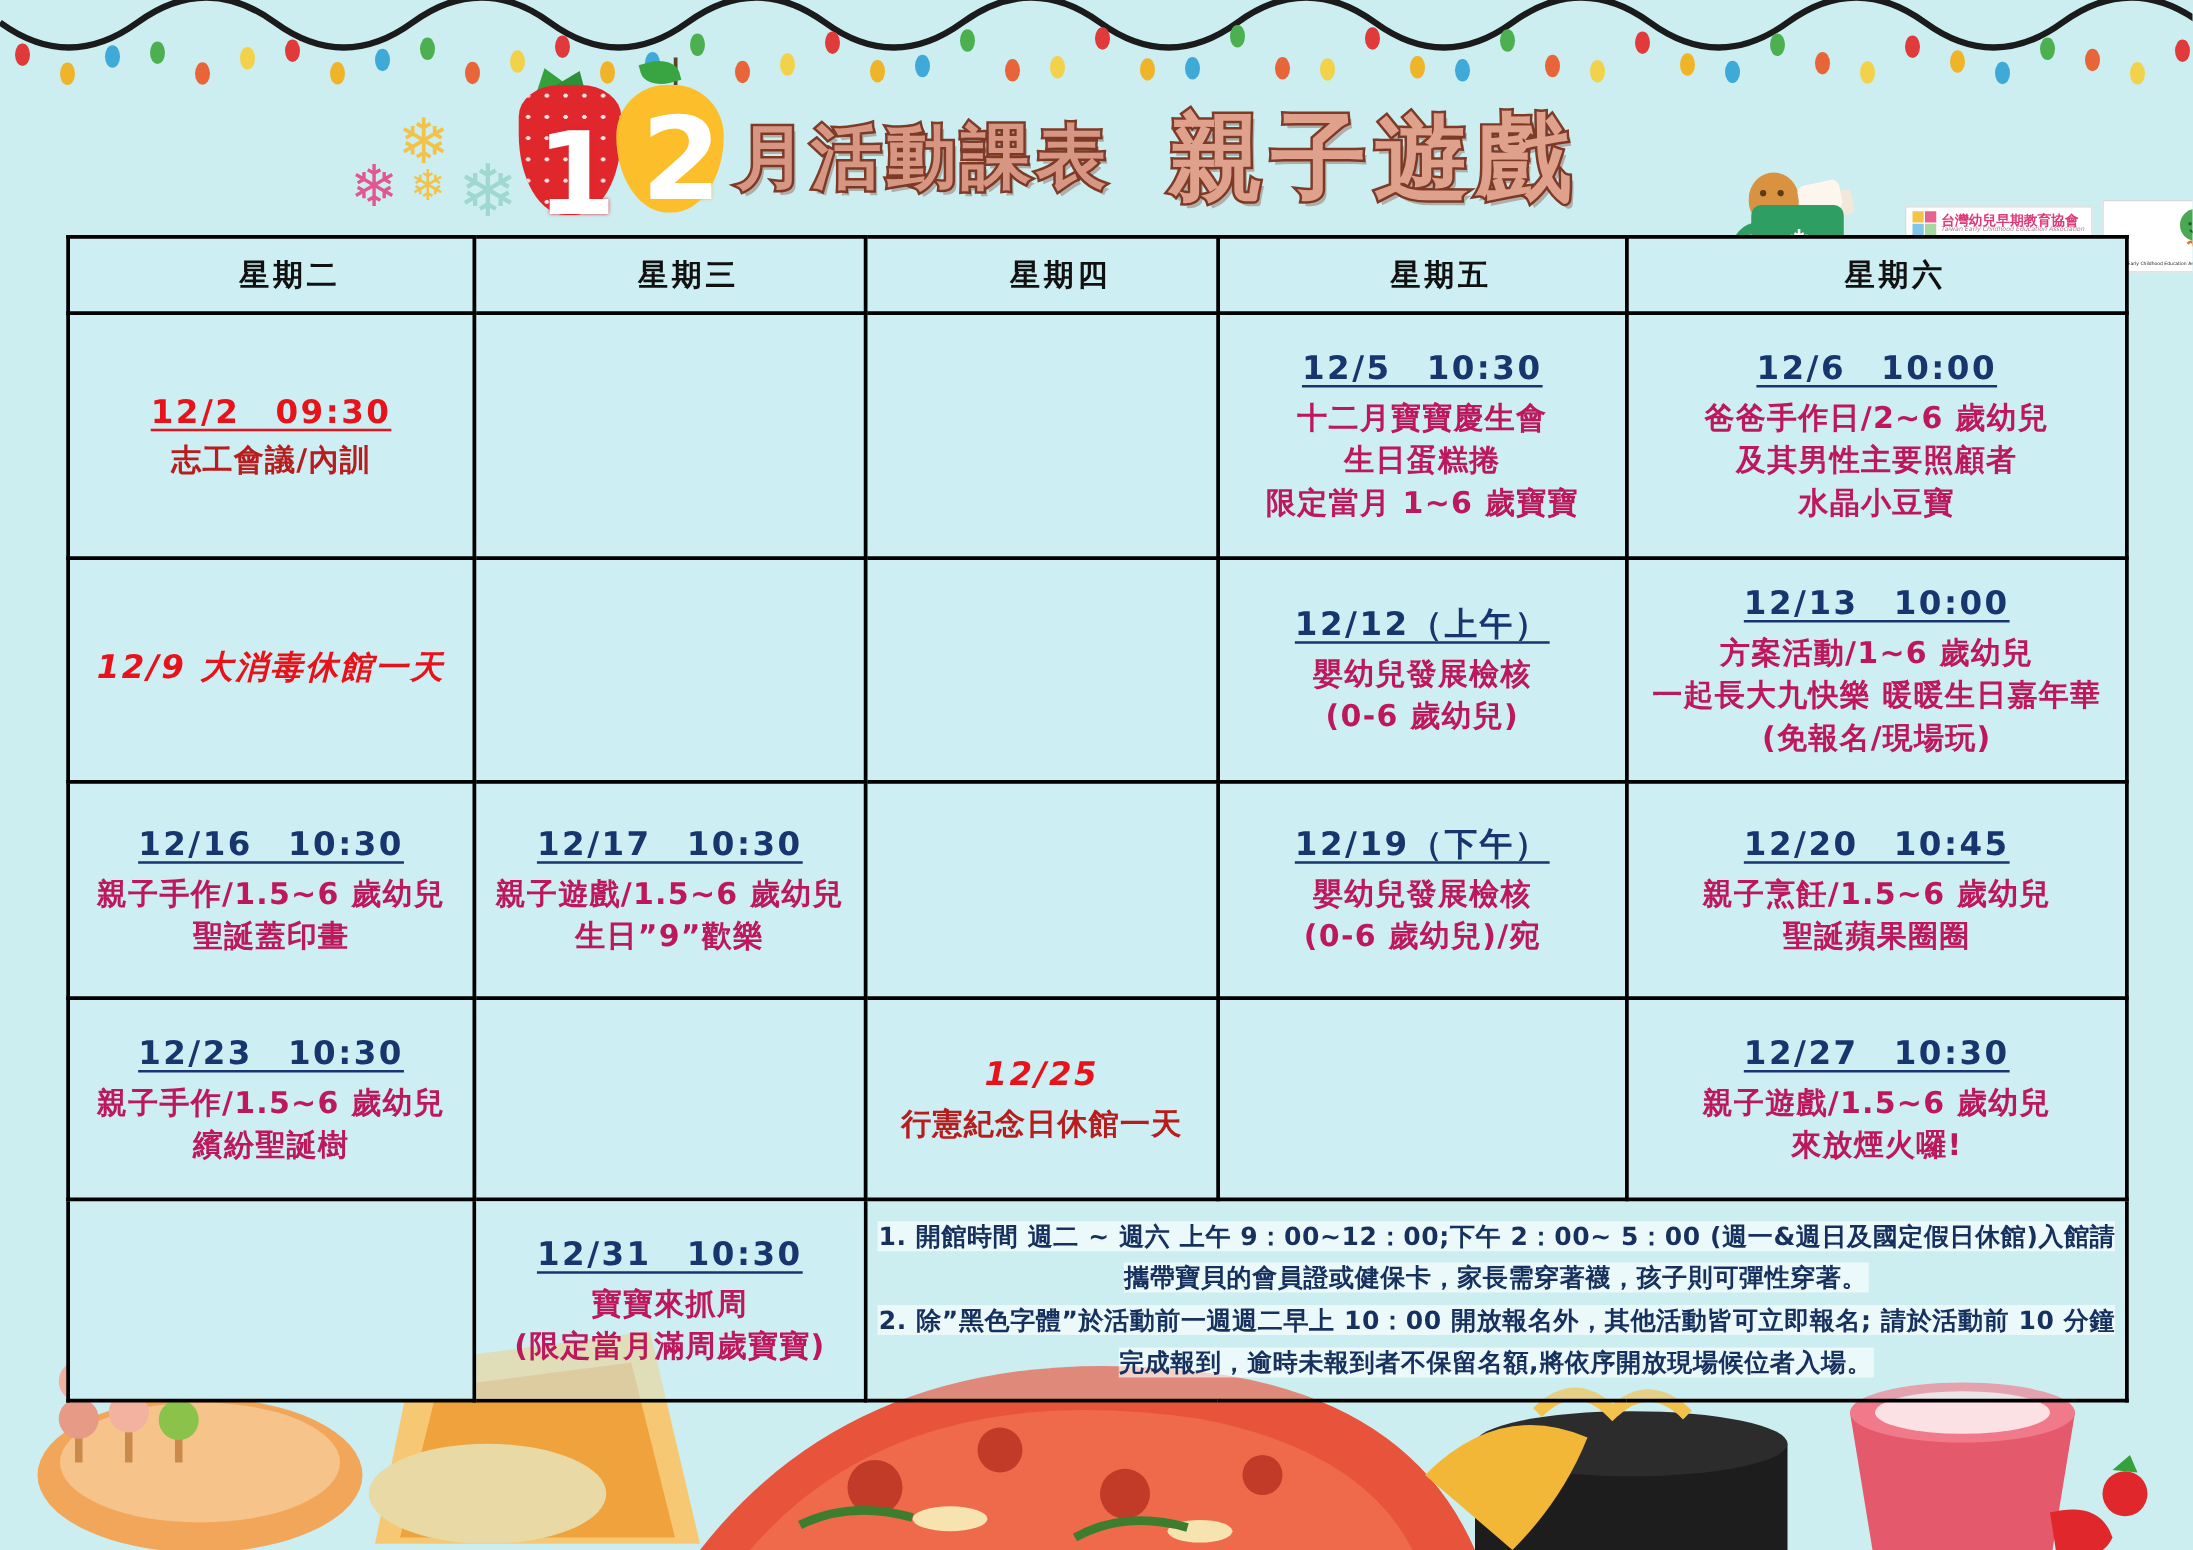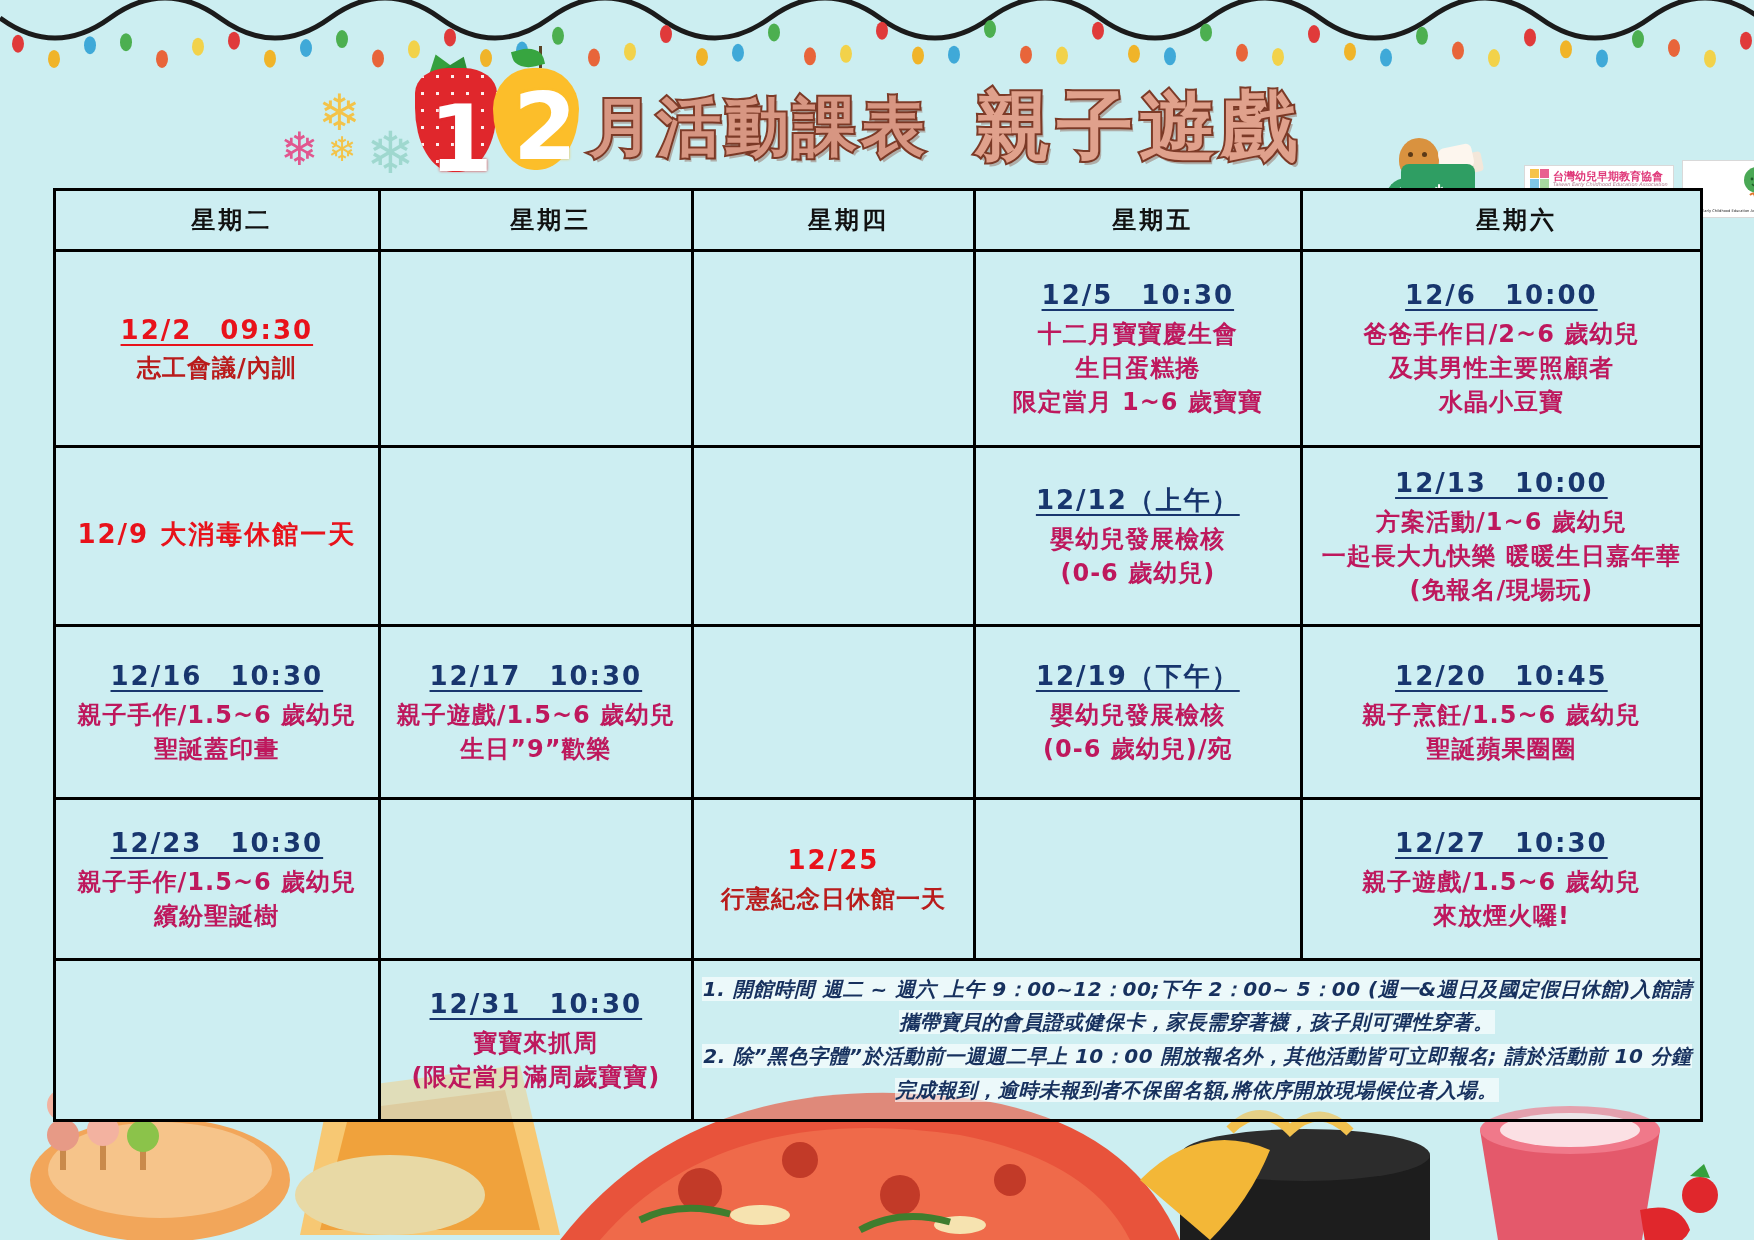--- a/index.html
+++ b/index.html
@@ -46,21 +46,21 @@
     width:86px;height:102px;background:#fcbe2a;
     border-radius:46% 46% 48% 48%/40% 40% 60% 60%;
     position:relative;margin-left:-2px;
   }
   .orange-leaf{position:absolute;top:-20px;left:18px;width:30px;height:20px;
     background:#37a540;border-radius:0 70% 0 70%;transform:rotate(-15deg);}
   .orange-stem{position:absolute;top:-22px;left:44px;width:3px;height:22px;background:#5b4326;}
   .two-glyph{position:absolute;left:18px;top:6px;font-size:92px;color:#fff;
     font-weight:bold;text-shadow:0 0 3px #fcbe2a;}
   .t-main{
-    font-size:64px;font-weight:bold;letter-spacing:4px;
+    font-size:56px;font-weight:bold;letter-spacing:4px;
     color:#d79682;
     -webkit-text-stroke:4px #7d3b28;
     paint-order:stroke fill;
     text-shadow:3px 4px 0 rgba(120,55,35,.35);
     font-family:"DejaVu Sans","Liberation Sans",sans-serif;
     white-space:nowrap;
   }
   .t-sub{
     font-size:76px;font-weight:bold;letter-spacing:6px;margin-left:38px;
     color:#e0a18c;
@@ -116,24 +116,24 @@
   .r4 td{height:150px;}
   col.c1{width:288px;} col.c2{width:278px;} col.c3{width:250px;}
   col.c4{width:290px;} col.c5{width:355px;}
   .ev{line-height:1.42;}
   .ev .d{display:inline-block;font-size:26px;font-weight:bold;color:#18366e;
     text-decoration:underline;text-underline-offset:5px;letter-spacing:2px;margin-bottom:3px;text-align:right;}
   .ev .l{font-size:24px;font-weight:bold;color:#be185d;letter-spacing:1px;}
   .ev.red .d{color:#e8121b;}
   .ev.red .l{color:#b91c1c;}
   .ev.red .d{text-decoration:underline;}
-  .ev.noline .d{text-decoration:none;}
+  .ev.noline .d{text-decoration:none;font-style:italic;}
   td.transparent{background:transparent;}
   
-  .notes{text-align:left;padding:10px 14px 6px 14px;font-style:italic;}
+  .notes{text-align:left;padding:10px 14px 6px 14px;}
   .note{font-size:20px;font-weight:bold;color:#17315e;line-height:1.68;letter-spacing:.5px;}
   .note .hl{background:rgba(255,255,255,.62);padding:0 1px;}
   .last-row td{height:150px;}
 </style>
 </head>
 <body>
 
 <div class="lights">
   <svg width="1754" height="78" viewBox="0 0 1754 78">
     <path d="M0 18 Q 55 58 110 18 T 220 18 T 330 18 T 440 18 T 550 18 T 660 18 T 770 18 T 880 18 T 990 18 T 1100 18 T 1210 18 T 1320 18 T 1430 18 T 1540 18 T 1650 18 T 1760 18" fill="none" stroke="#1b1b1b" stroke-width="5"></path>

